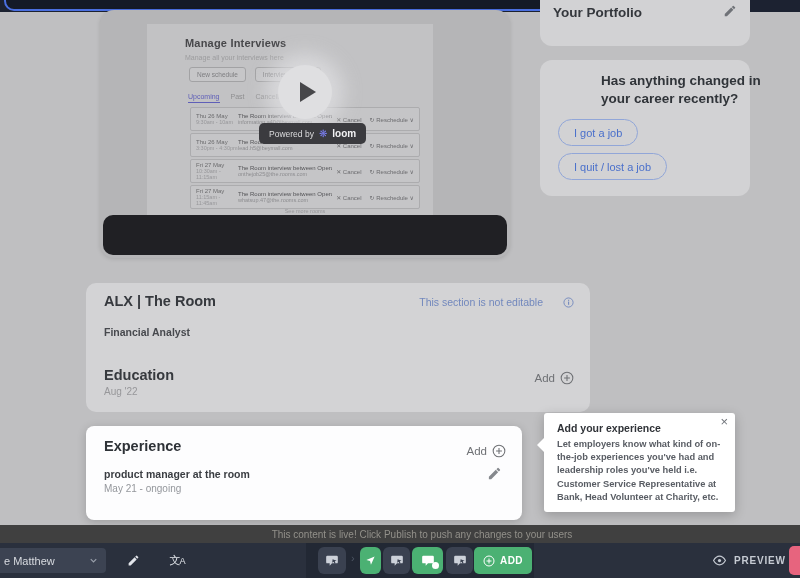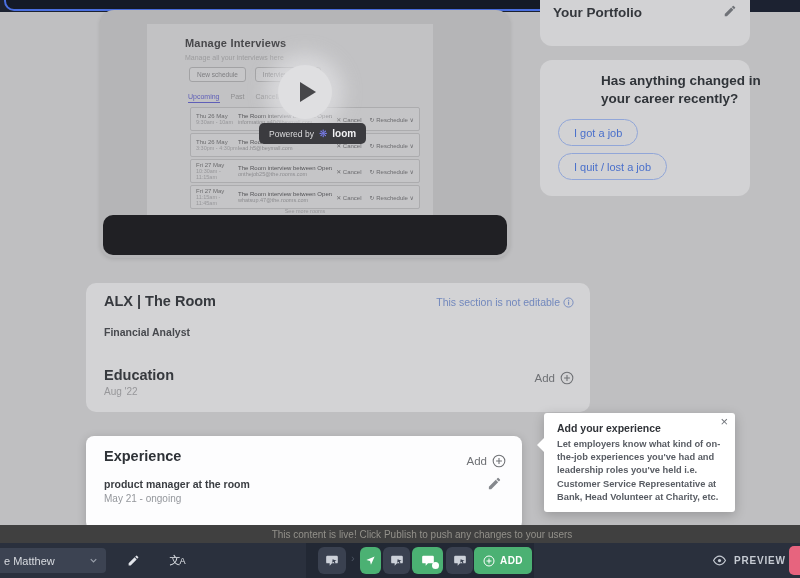--- a/index.html
+++ b/index.html
@@ -49,28 +49,28 @@
   .pf-pencil { position:absolute; right:13px; top:18px; }
   .cr-card { left:540px; top:60px; width:210px; height:136px; }
   .cr-title { position:absolute; left:16px; top:12px; width:182px; font-size:13.5px; font-weight:bold; color:#303439; line-height:1.3;margin-left:45px; }
   .pill-btn { position:absolute; left:18px; height:27px; padding:0 15px; display:inline-flex; align-items:center;
     border:1px solid #91a6d8; border-radius:15px; color:#4a70cb; font-size:11px; background:transparent; cursor:pointer; }
   .pill-btn.b1 { top:59px; } .pill-btn.b2 { top:93px; }
 
   
   .alx { left:86px; top:283px; width:504px; height:129px; background:#d3d3d5; border-radius:10px; }
   .alx-title { position:absolute; left:18px; top:10px; font-size:14.5px; font-weight:bold; color:#36393e; }
-  .alx-note { position:absolute; right:16px; top:13px; font-size:10.5px; color:#7288bd; display:flex; align-items:center; gap:3px; }
+  .alx-note { position:absolute; right:16px; top:13px; font-size:10.5px; color:#7288bd; display:flex; align-items:center; gap:20px; }
   .alx-role { position:absolute; left:18px; top:43px; font-size:10.5px; font-weight:bold; color:#47494e; }
   .alx-date { position:absolute; left:18px; top:58px; font-size:10px; color:#97979a;margin-top:45px; }
   .alx-edu  { position:absolute; left:18px; top:84px; font-size:14.5px; font-weight:bold; color:#36393e; }
   .add-link { position:absolute; right:16px; font-size:11.5px; color:#6f7175; display:flex; align-items:center; gap:5px; cursor:pointer; }
 
   
-  .exp { left:86px; top:436px; width:436px; height:94px; background:#fdfdfe; border-radius:8px; box-shadow:0 2px 10px rgba(0,0,0,.18); }
+  .exp { left:86px; top:426px; width:436px; height:94px; background:#fdfdfe; border-radius:8px; box-shadow:0 2px 10px rgba(0,0,0,.18); }
   .exp-title { position:absolute; left:18px; top:12px; font-size:14.5px; font-weight:bold; color:#2e3237; }
   .exp-item { position:absolute; left:18px; top:42px; font-size:10.5px; font-weight:bold; color:#3a3d42; }
   .exp-dates { position:absolute; left:18px; top:57px; font-size:10px; color:#94979c; }
   .exp-pencil { position:absolute; right:20px; top:40px; }
 
   
   .tip { position:absolute; left:544px; top:413px; width:191px; height:99px; background:#ffffff; border-radius:3px;
     box-shadow:0 3px 12px rgba(0,0,0,.22); }
   .tip-arrow { position:absolute; left:-7px; top:25px; width:0; height:0;
     border-top:7px solid transparent; border-bottom:7px solid transparent; border-right:7px solid #ffffff; }

